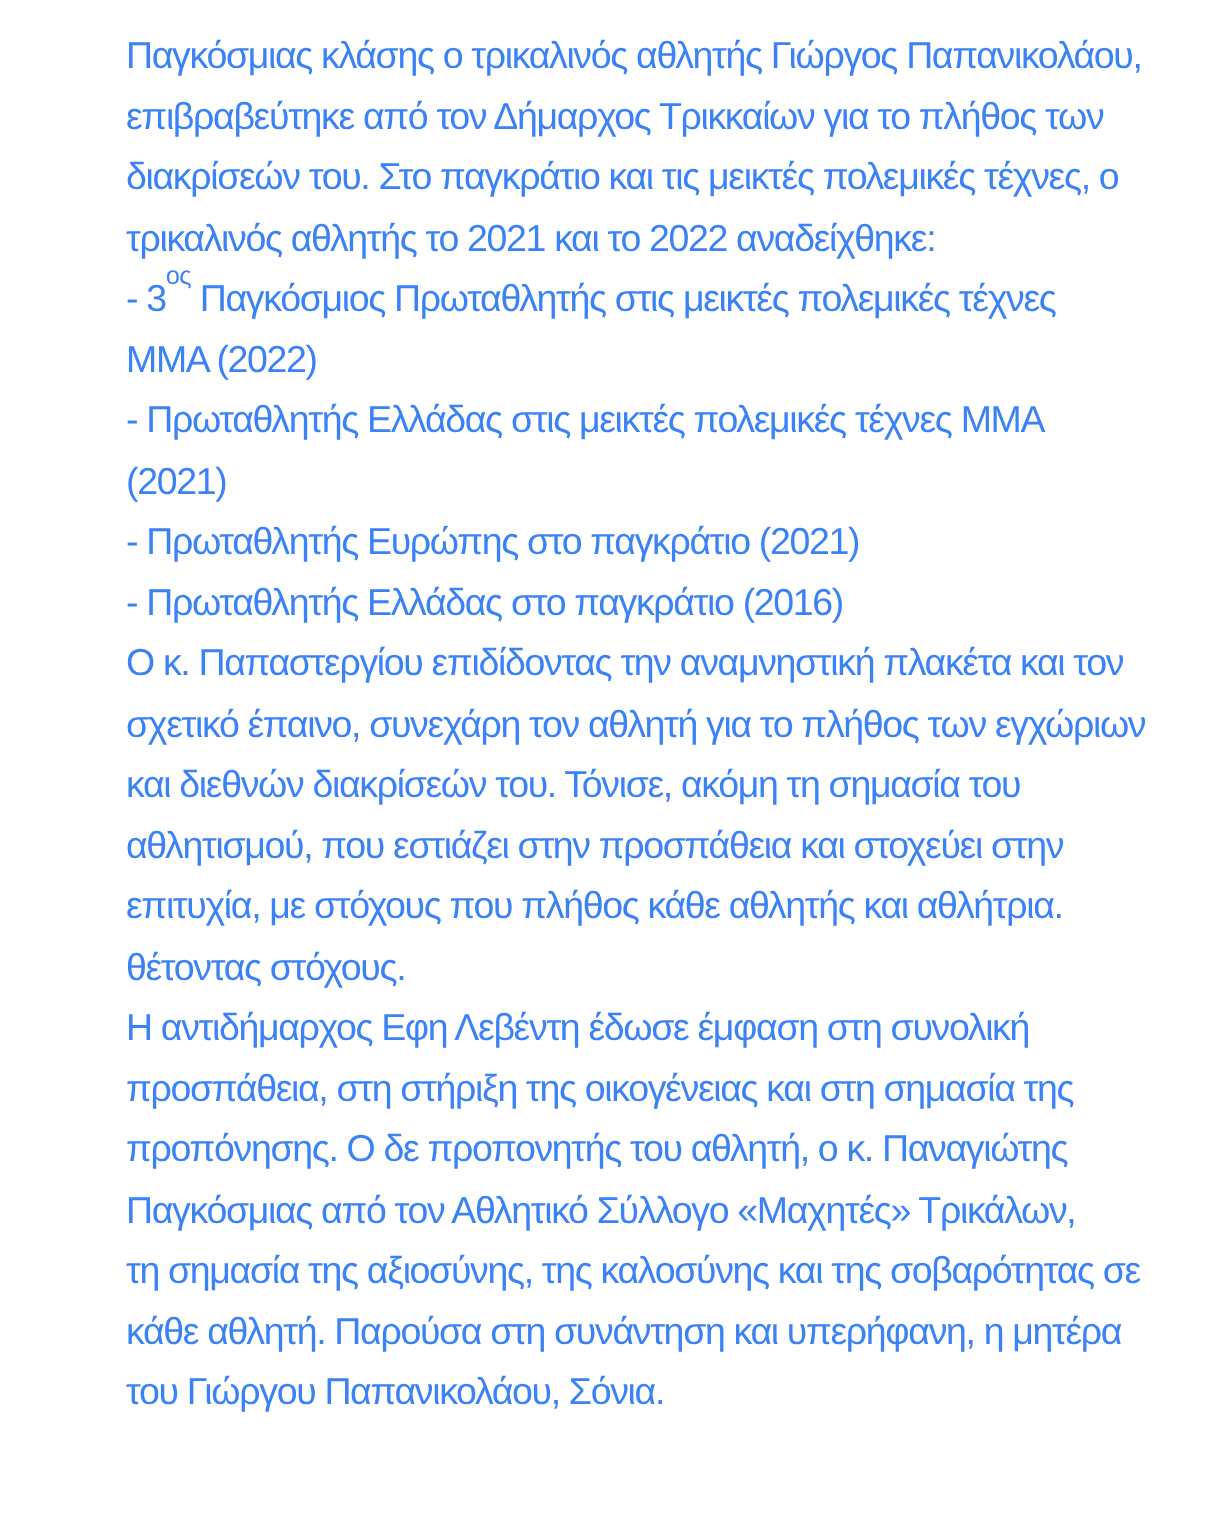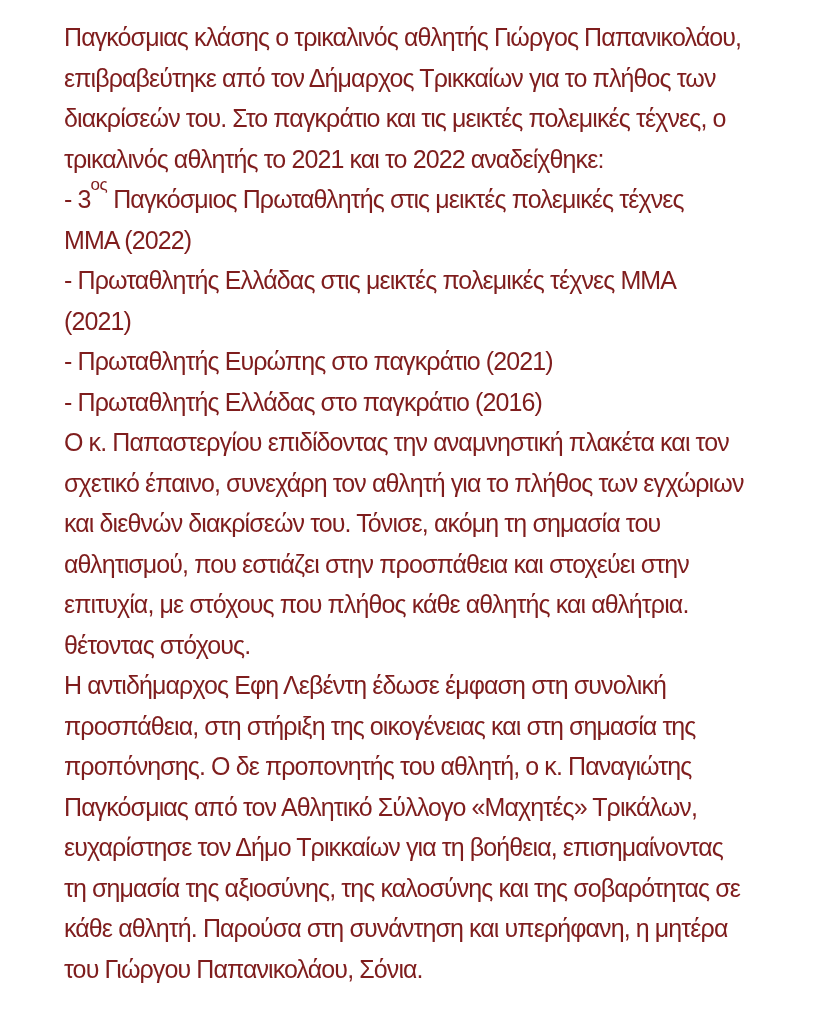--- a/index.html
+++ b/index.html
@@ -22,21 +22,22 @@
   }
   .text-block {
     color: #1a1a1a;
   }
   .line {
     height: 40.5px;
     line-height: 40.5px;
     font-size: 25px;
     letter-spacing: -0.9px;
     white-space: nowrap;
-    color: #7f1d1d;
+    color: #3b82f6;
+    margin-left: 20px;
   }
   .line sup {
     font-size: 17px;
     letter-spacing: -0.5px;
     line-height: 0;
     position: relative;
     top: -9px;
   }
 </style>
 </head>
@@ -57,18 +58,17 @@
       <div class="line">Ο κ. Παπαστεργίου επιδίδοντας την αναμνηστική πλακέτα και τον</div>
       <div class="line">σχετικό έπαινο, συνεχάρη τον αθλητή για το πλήθος των εγχώριων</div>
       <div class="line">και διεθνών διακρίσεών του. Τόνισε, ακόμη τη σημασία του</div>
       <div class="line">αθλητισμού, που εστιάζει στην προσπάθεια και στοχεύει στην</div>
       <div class="line">επιτυχία, με στόχους που πλήθος κάθε αθλητής και αθλήτρια.</div>
       <div class="line">θέτοντας στόχους.</div>
       <div class="line">Η αντιδήμαρχος Εφη Λεβέντη έδωσε έμφαση στη συνολική</div>
       <div class="line">προσπάθεια, στη στήριξη της οικογένειας και στη σημασία της</div>
       <div class="line">προπόνησης. Ο δε προπονητής του αθλητή, ο κ. Παναγιώτης</div>
       <div class="line">Παγκόσμιας από τον Αθλητικό Σύλλογο «Μαχητές» Τρικάλων,</div>
-      <div class="line">ευχαρίστησε τον Δήμο Τρικκαίων για τη βοήθεια, επισημαίνοντας</div>
       <div class="line">τη σημασία της αξιοσύνης, της καλοσύνης και της σοβαρότητας σε</div>
       <div class="line">κάθε αθλητή. Παρούσα στη συνάντηση και υπερήφανη, η μητέρα</div>
       <div class="line">του Γιώργου Παπανικολάου, Σόνια.</div>
     </div>
 </div>
 
 </body></html>

